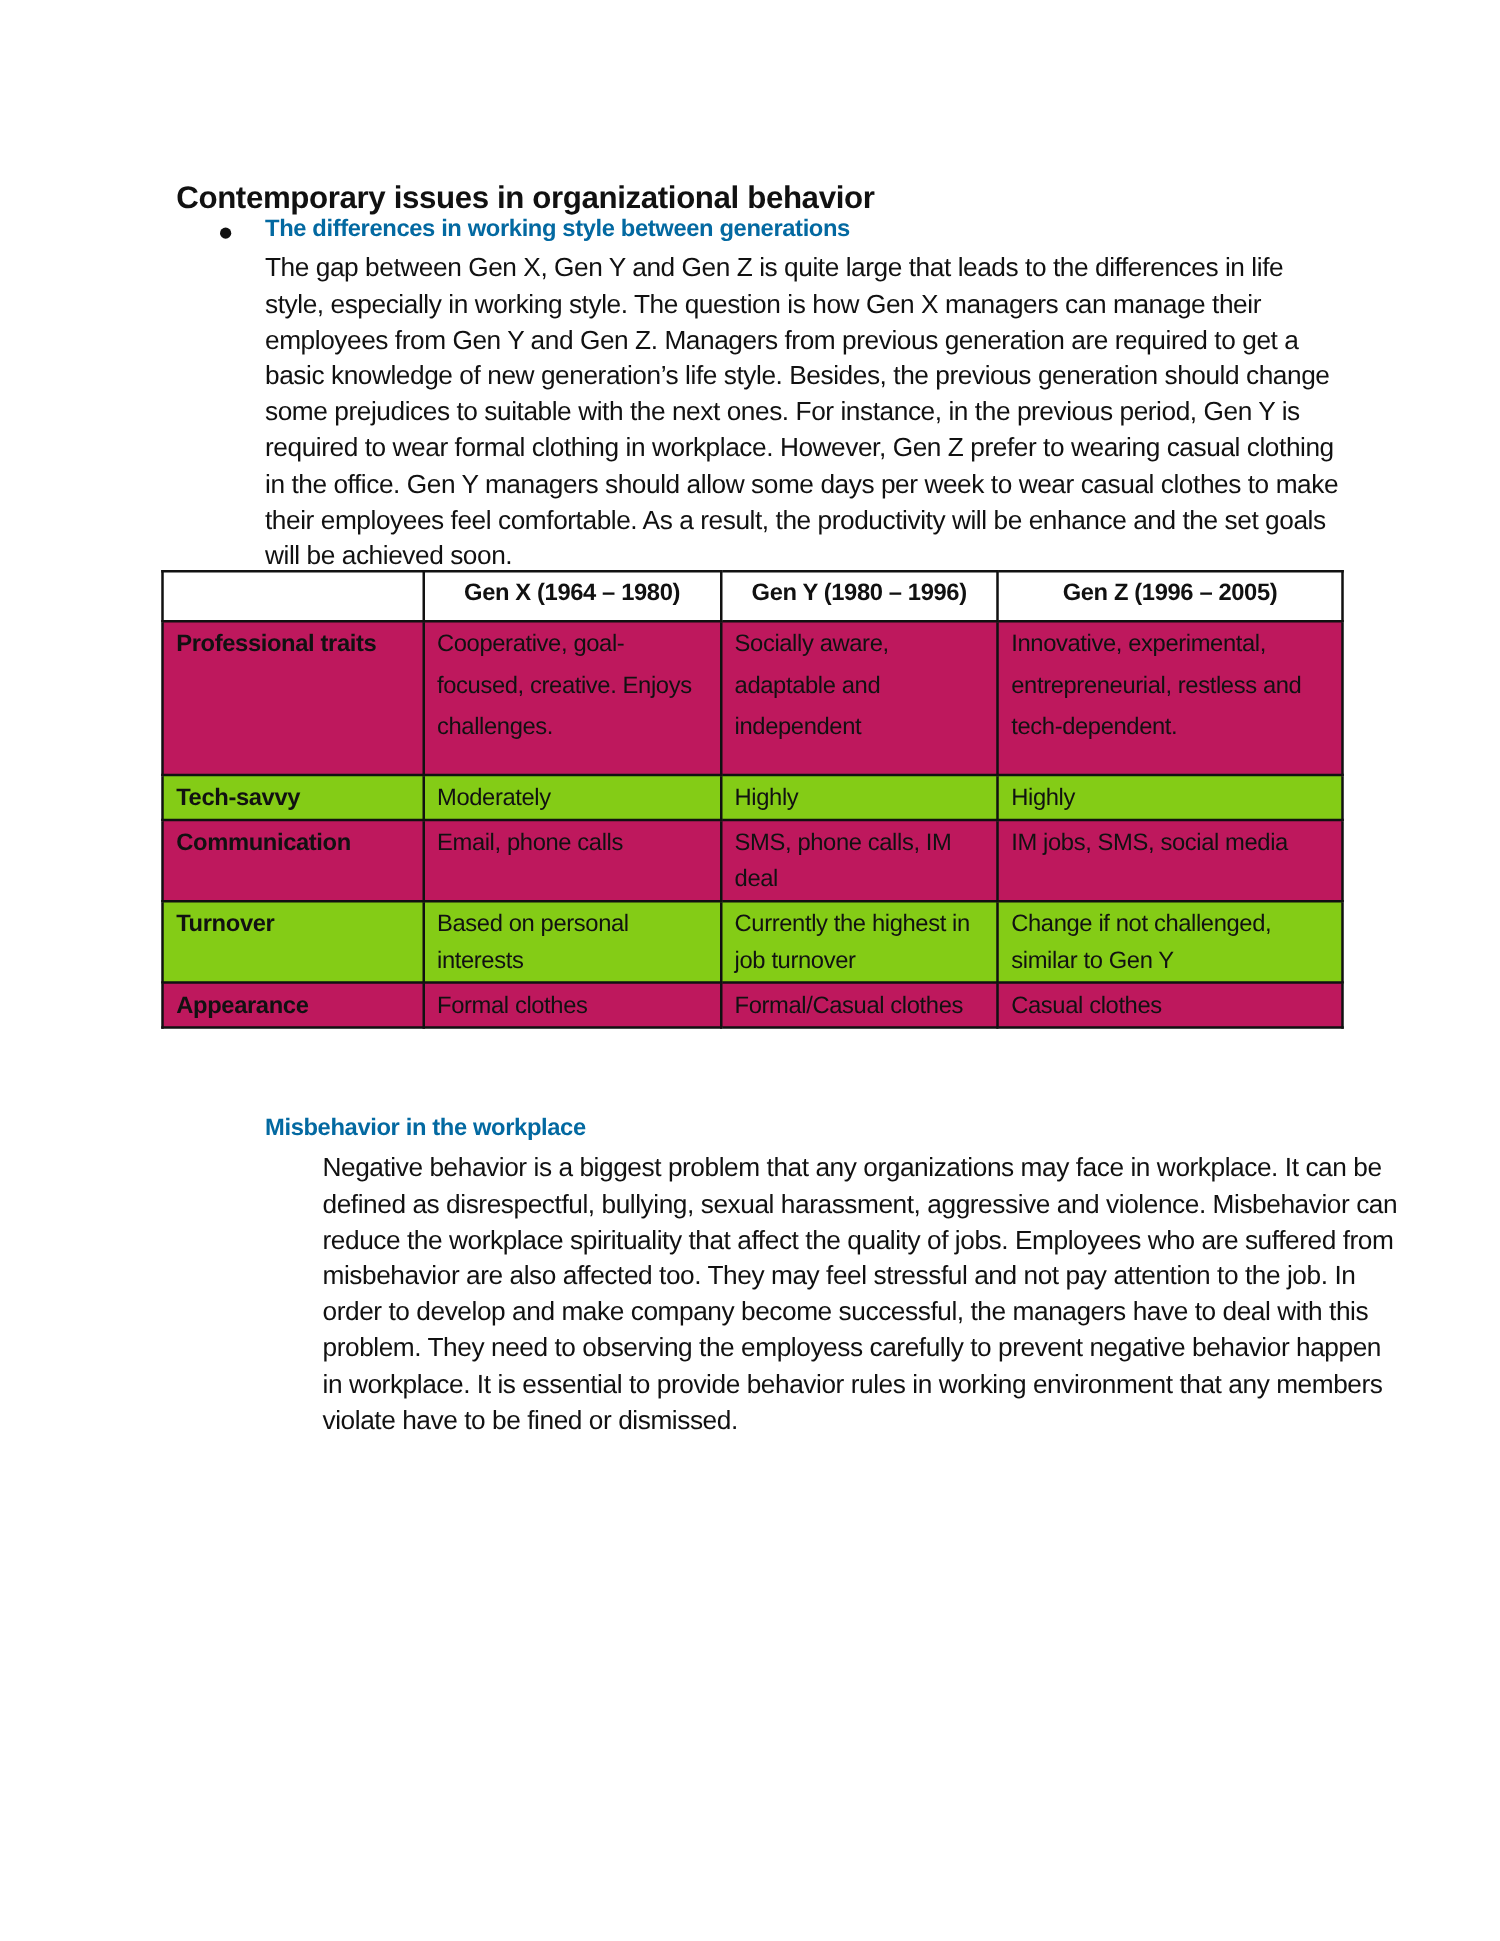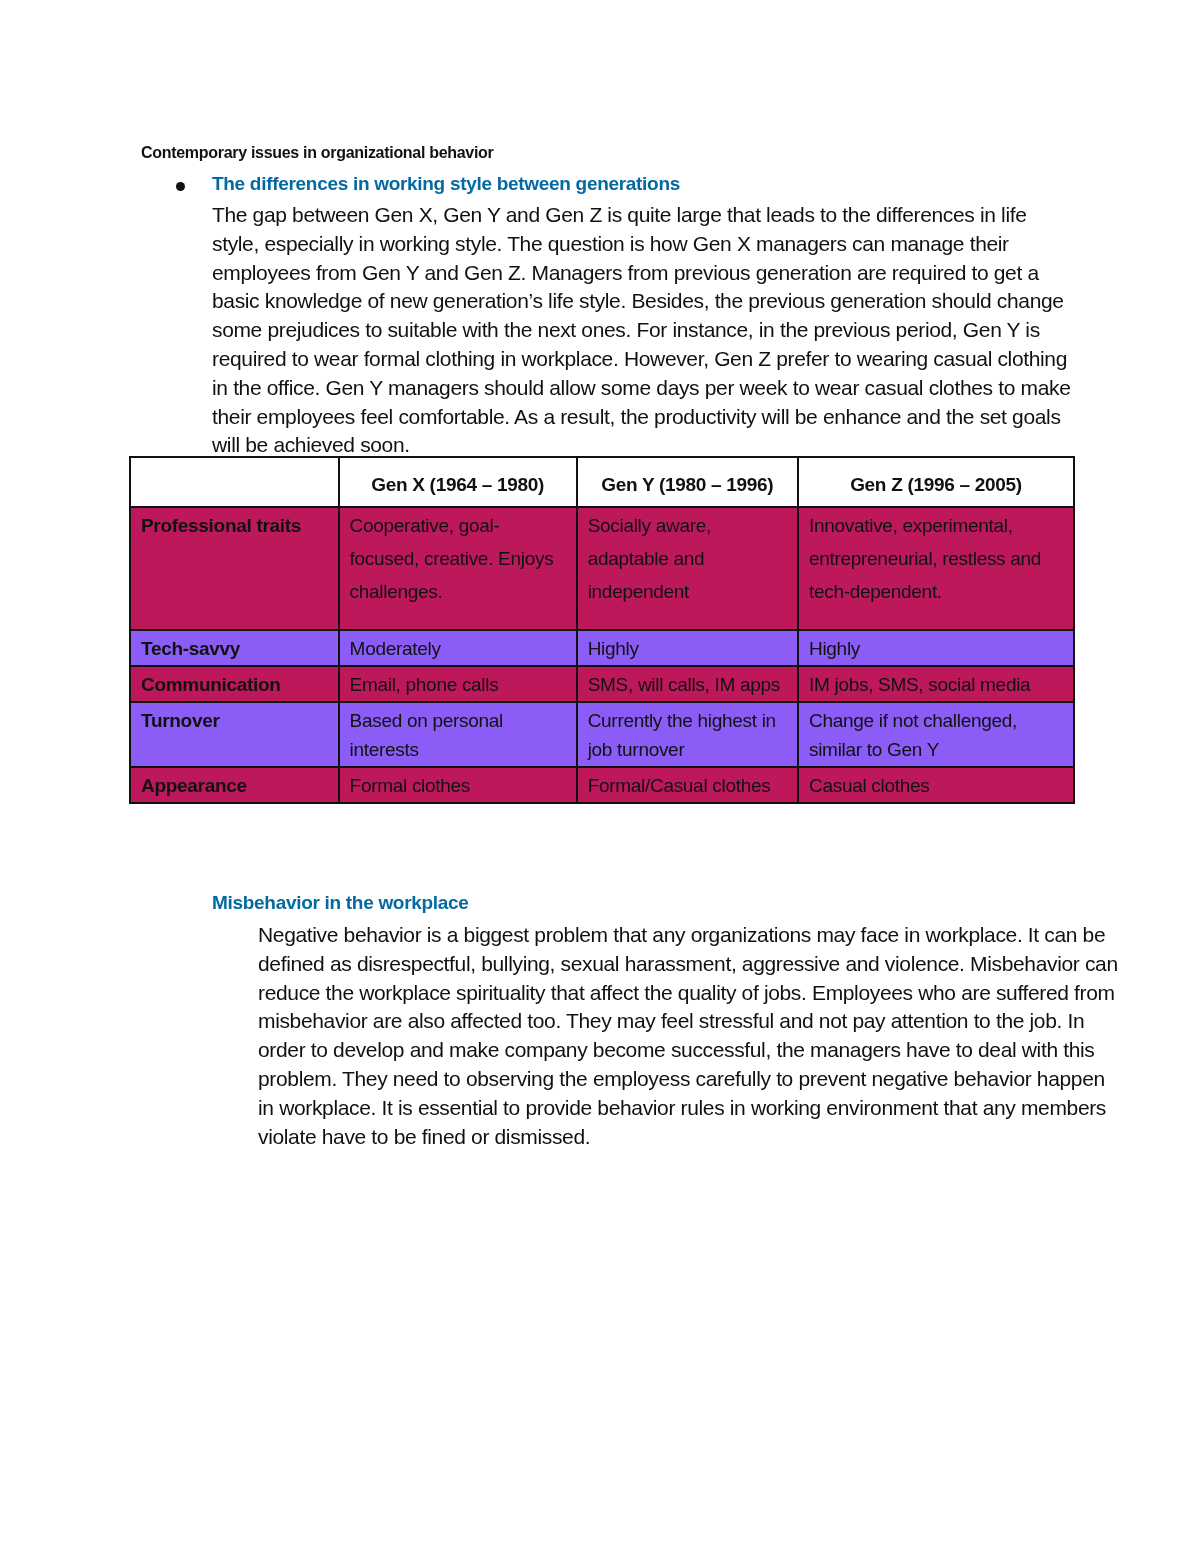--- a/index.html
+++ b/index.html
@@ -1,34 +1,34 @@
 <!DOCTYPE html>
 <html><head>
 <meta charset="utf-8">
 <style>
   html, body { margin: 0; padding: 0; background: #ffffff; }
   body { width: 1200px; height: 1553px; position: relative; overflow: hidden;
          font-family: "Liberation Sans", sans-serif; color: #111; }
   .doc { position: absolute; left: 0; top: 0; width: 1200px; height: 1553px; }
-  .title { position: absolute; left: 141px; top: 144px; font-size: 16px; font-weight: bold; letter-spacing: -0.3px; }
+  .title { position: absolute; left: 141px; top: 144px; font-size: 25px; font-weight: bold; letter-spacing: -0.3px; }
   .bullet { position: absolute; left: 176px; top: 182px; width: 9px; height: 9px; border-radius: 50%; background: #111; }
   .section-heading { position: absolute; font-size: 19px; font-weight: bold; color: #0369a1; letter-spacing: -0.3px; }
   .h1 { left: 212px; top: 173px; }
   .h2 { left: 212px; top: 892px; }
   .para { position: absolute; left: 212px; width: 860px; font-size: 21px; line-height: 28.8px; letter-spacing: -0.35px; }
   .para p { margin: 0; }
   .p1 { top: 201px; }
   .p2 { top: 921px; margin-left: 46px; }
 
   table.gen { position: absolute; left: 129px; top: 456px; width: 946px; border-collapse: collapse; font-size: 19px; letter-spacing: -0.3px; }
   table.gen td, table.gen th { border: 2px solid #111; vertical-align: top; padding: 3px 10px 2px 10px; line-height: 29px; text-align: left; }
-  table.gen th { font-weight: bold; text-align: center; background: #fff; height: 34px; padding-top: 12px; }
+  table.gen th { font-weight: bold; text-align: center; background: #fff; height: 34px; padding-top: 2px; }
   table.gen td.rowlabel { font-weight: bold; }
   table.gen tr.shaded td { background: #be185d; }
-  table.gen tr.white td { background: #8b5cf6; }
+  table.gen tr.white td { background: #84cc16; }
   .col0 { width: 187px; } .col1 { width: 217px; } .col2 { width: 200px; } .col3 { width: 255px; }
   tr.traits td { height: 118px; line-height: 33px; padding-top: 1px; }
 </style>
 </head>
 <body>
 
 <div class="doc">
   <div class="title">Contemporary issues in organizational behavior</div>
 
   <span class="bullet"></span>
@@ -53,21 +53,21 @@
     </tr>
     <tr class="white">
       <td class="rowlabel">Tech-savvy</td>
       <td>Moderately</td>
       <td>Highly</td>
       <td>Highly</td>
     </tr>
     <tr class="shaded">
       <td class="rowlabel">Communication</td>
       <td>Email, phone calls</td>
-      <td>SMS, will calls, IM apps</td>
+      <td>SMS, phone calls, IM deal</td>
       <td>IM jobs, SMS, social media</td>
     </tr>
     <tr class="white">
       <td class="rowlabel">Turnover</td>
       <td>Based on personal interests</td>
       <td>Currently the highest in job turnover</td>
       <td>Change if not challenged, similar to Gen Y</td>
     </tr>
     <tr class="shaded">
       <td class="rowlabel">Appearance</td>

